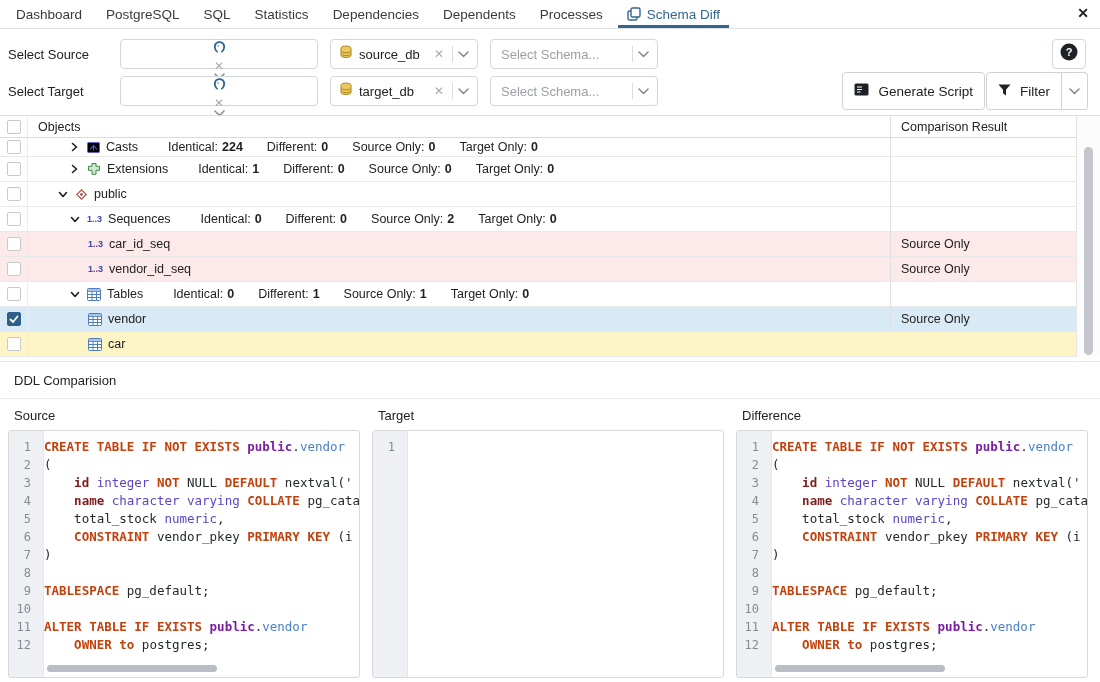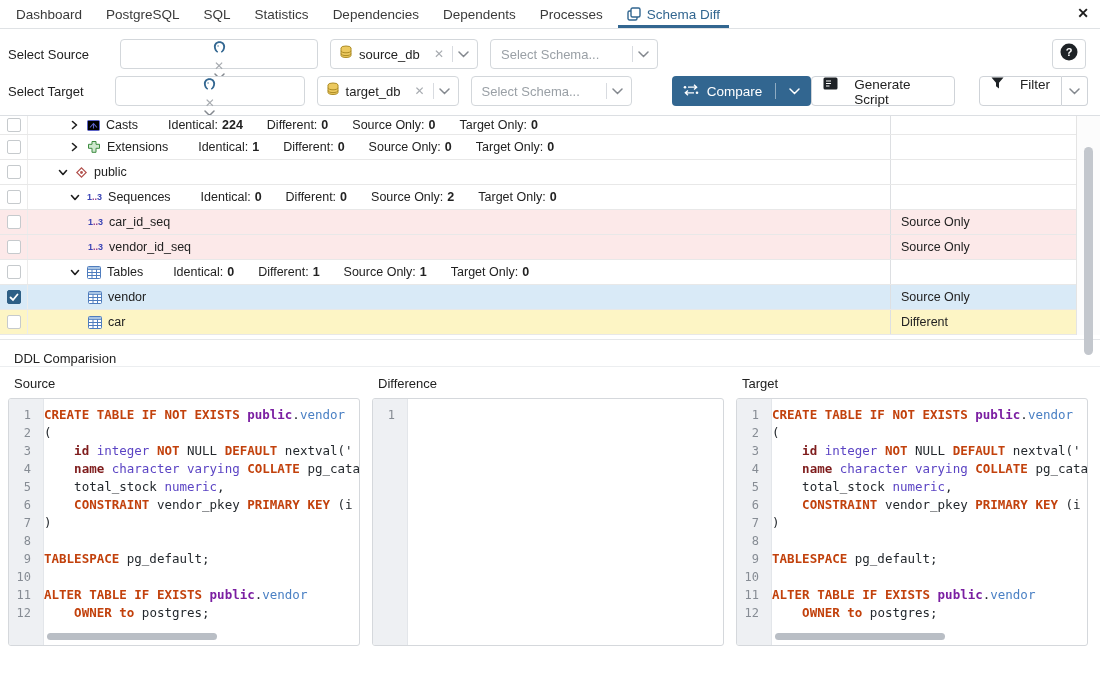--- a/index.html
+++ b/index.html
@@ -24,24 +24,24 @@
   .select .val { flex:1; padding:0 6px; font-size:13px; white-space:nowrap; overflow:hidden; }
   .select .ph  { flex:1; padding:0 2px; font-size:13px; color:#9aa0a6; white-space:nowrap; }
   .w-server { width:198px;flex-direction:column; } .w-db { width:148px; } .w-schema { width:168px; }
   .clear-x { color:#a7abb0; font-size:12px; padding:0 3px; }
   .vsep { width:1px; height:16px; background:#d8dbe0; margin:0 5px; }
   .help-btn { position:absolute; right:2px; top:1px; width:34px; height:30px; border:1px solid #d3d7db;
               border-radius:4px; display:flex; align-items:center; justify-content:center; background:#fff; cursor:pointer; }
   .btn-primary { margin-left:28px; background:#326690; color:#fff; border-radius:4px; height:30px;
                  display:flex; align-items:center; gap:8px; padding:0 11px; font-size:13.5px; cursor:pointer; }
   .btn-primary .vsep { background:rgba(255,255,255,.45); }
-  .btn-light { border:1px solid #cfd3d8; border-radius:4px; height:30px; display:flex; 
-               gap:16px; padding:0 11px; background:#fff; font-size:13.5px; cursor:pointer; }
+  .btn-light { border:1px solid #cfd3d8; border-radius:4px; height:38px; display:flex; align-items:center;
+               gap:9px; padding:0 11px; background:#fff; font-size:13.5px; cursor:pointer; }
   .gen-btn { margin-left:auto; }
-  .split { display:flex; margin-left:24px; }
+  .split { display:flex; margin-left:1px; }
   .split .seg-main { border-radius:4px 0 0 4px; }
   .split .seg-chev { border:1px solid #cfd3d8; border-left:none; border-radius:0 4px 4px 0; width:26px;
                      display:flex; align-items:center; justify-content:center; background:#fff; cursor:pointer; }
 
   
   .grid { position:relative; border-top:1px solid #dcdfe3; margin-top:2px; }
   .grid-header { display:flex; height:22px; border-bottom:1px solid #d6d9dd; width:1076px; font-size:12.5px; }
   .cb-cell { width:28px; flex:none; display:flex; align-items:center; justify-content:center; border-right:1px solid #ececec; }
   .hdr-objects { flex:1; display:flex; align-items:center; padding-left:10px; }
   .res-cell { width:186px; flex:none; border-left:1px solid #dddfe2; display:flex; align-items:center; padding-left:10px; }
@@ -59,21 +59,21 @@
   .cb { width:14px; height:14px; border:1px solid #c6cacd; border-radius:2px; background:#fff; cursor:pointer;
         display:flex; align-items:center; justify-content:center; }
   .cb.checked { background:#2e5f86; border-color:#2e5f86; }
   .seq-ic { font-size:9px; font-weight:bold; color:#3b45b5; letter-spacing:0; font-family:"Liberation Sans",sans-serif; }
   .seq-ic i { color:#8b3388; font-style:normal; }
   .vscroll { position:absolute; top:0; right:0; bottom:0; width:24px; border-left:1px solid #e4e4e4; background:#fcfcfc; }
   .vthumb { position:absolute; left:7px; top:31px; width:9px; height:208px; background:#c3c7cd; border-radius:5px; cursor:pointer; }
 
   
   .ddl { border-top:1px solid #e5e7ea; margin-top:4px; }
-  .ddl-title { padding:11px 14px 0; font-size:13px; border-bottom:1px solid #eceef0; }
+  .ddl-title { padding:11px 14px 10px; font-size:13px; border-bottom:1px solid #eceef0; }
   .panel-heads { display:flex; padding:9px 0 7px; font-size:13px; }
   .panel-heads span { width:364px; padding-left:14px; }
   .panels { display:flex; padding:0 8px; gap:12px; height:248px; }
   .panel { width:352px; flex:none; border:1px solid #d5d8dc; border-radius:3px; position:relative; overflow:hidden; background:#fff; }
   .panel::before { content:""; position:absolute; left:0; top:0; bottom:0; width:34px; background:#eef0f3; border-right:1px solid #e3e6ea; }
   .code { position:relative; font-family:"DejaVu Sans Mono", monospace; font-size:12.5px; line-height:18px; padding-top:7px; }
   .cm-line { display:flex; white-space:pre; }
   .cm-ln { width:28px; flex:none; text-align:right; padding-right:6px; margin-right:7px; color:#868c94; font-size:12px; }
   .tok-kw  { color:#c2410c; font-weight:bold; }
   .tok-pub { color:#7b1fa2; font-weight:bold; }
@@ -207,35 +207,20 @@
     <div class="select w-schema">
       <span class="ph">Select Schema...</span>
       <span class="vsep"></span>
         <span class="chev" style="display: flex; align-items: center;">
           <svg width="11" height="7" viewBox="0 0 11 7">
             <path d="M1 1l4.5 4.5L10 1" fill="none" stroke="#84898f" stroke-width="1.5" stroke-linecap="round"></path>
           </svg>
         </span>
     </div>
 
-    <div class="btn-primary">
-      <span class="ticon"><svg width="16" height="12" viewBox="0 0 16 12">
-            <circle cx="2" cy="3.2" r="1.3" fill="#fff"></circle>
-            <path d="M5 3.2h8.5M11 .8l2.7 2.4L11 5.6" fill="none" stroke="#fff" stroke-width="1.3"></path>
-            <circle cx="14" cy="8.8" r="1.3" fill="#fff"></circle>
-            <path d="M11 8.8H2.5M5 6.4L2.3 8.8 5 11.2" fill="none" stroke="#fff" stroke-width="1.3"></path>
-          </svg></span>
-      <span>Compare</span>
-      <span class="vsep"></span>
-      <span class="chev chev-w" style="display: flex; align-items: center;">
-          <svg width="11" height="7" viewBox="0 0 11 7">
-            <path d="M1 1l4.5 4.5L10 1" fill="none" stroke="#fff" stroke-width="1.5" stroke-linecap="round"></path>
-          </svg>
-        </span>
-    </div>
 
     <div class="btn-light gen-btn">
       <span class="ticon"><svg width="15" height="13" viewBox="0 0 15 13">
             <rect x="0.5" y="0.5" width="14" height="12" rx="1.5" fill="#1e2226"></rect>
             <path d="M3 4h5M3 6.5h5M3 9h3.5" stroke="#fff" stroke-width="1.1"></path>
           </svg></span>
       <span>Generate Script</span>
     </div>
 
     <div class="split">
@@ -250,20 +235,27 @@
             <svg width="11" height="7" viewBox="0 0 11 7">
               <path d="M1 1l4.5 4.5L10 1" fill="none" stroke="#84898f" stroke-width="1.5" stroke-linecap="round"></path>
             </svg>
           </span>
       </div>
     </div>
   </div>
 </div>
 
 <div class="grid">
+  <div class="grid-header">
+    <div class="cb-cell">
+        <div class="cb"></div>
+      </div>
+    <div class="hdr-objects">Objects</div>
+    <div class="res-cell">Comparison Result</div>
+  </div>
   <div id="grid-rows-host">
       <div class="grid-row clipped">
         <div class="cb-cell">
           <div class="cb"></div>
         </div>
         <div class="tree-cell" style="padding-left: 42px;">
           <span class="twisty">
             <svg width="9" height="10" viewBox="0 0 9 10">
               <path d="M2.5 1.5l4 3.5-4 3.5" fill="none" stroke="#1e1e1e" stroke-width="1.6" stroke-linecap="round" stroke-linejoin="round"></path>
             </svg>
@@ -433,34 +425,33 @@
           <span class="obj-ic">
             <svg width="14" height="13" viewBox="0 0 14 13">
               <rect x="0.5" y="0.5" width="13" height="12" rx="1" fill="#fff" stroke="#4f7dbe"></rect>
               <path d="M.5 3.5h13" stroke="#4f7dbe"></path>
               <rect x="1" y="1" width="12" height="2.3" fill="#a8c4e4"></rect>
               <path d="M.5 6.5h13M.5 9.5h13M5 3.5v9M9.5 3.5v9" fill="none" stroke="#4f7dbe"></path>
             </svg>
           </span>
           <span class="obj-label">car</span>
         </div>
-        <div class="res-cell">Different</div>
       </div>
     </div>
   <div class="vscroll">
     <div class="vthumb"></div>
   </div>
 </div>
 
 <div class="ddl">
   <div class="ddl-title">DDL Comparision</div>
   <div class="panel-heads">
     <span>Source</span>
+    <span>Target</span>
     <span>Difference</span>
-    <span>Target</span>
   </div>
   <div class="panels">
     <div class="panel" id="panel-source">
       <div class="code">
           <div class="cm-line"><span class="cm-ln">1</span><span><span class="tok-kw">CREATE TABLE IF NOT EXISTS </span><span class="tok-pub">public</span><span class="tok-pl">.</span><span class="tok-var">vendor</span></span></div>
           <div class="cm-line"><span class="cm-ln">2</span><span><span class="tok-pl">(</span></span></div>
           <div class="cm-line"><span class="cm-ln">3</span><span><span class="tok-pl">    </span><span class="tok-def">id</span><span class="tok-pl"> </span><span class="tok-typ">integer</span><span class="tok-pl"> </span><span class="tok-kw">NOT</span><span class="tok-pl"> NULL </span><span class="tok-kw">DEFAULT</span><span class="tok-pl"> nextval('</span></span></div>
           <div class="cm-line"><span class="cm-ln">4</span><span><span class="tok-pl">    </span><span class="tok-def">name</span><span class="tok-pl"> </span><span class="tok-typ">character varying</span><span class="tok-pl"> </span><span class="tok-kw">COLLATE</span><span class="tok-pl"> pg_cata</span></span></div>
           <div class="cm-line"><span class="cm-ln">5</span><span><span class="tok-pl">    total_stock </span><span class="tok-typ">numeric</span><span class="tok-pl">,</span></span></div>
           <div class="cm-line"><span class="cm-ln">6</span><span><span class="tok-pl">    </span><span class="tok-kw">CONSTRAINT</span><span class="tok-pl"> vendor_pkey </span><span class="tok-kw">PRIMARY KEY</span><span class="tok-pl"> (i</span></span></div>

